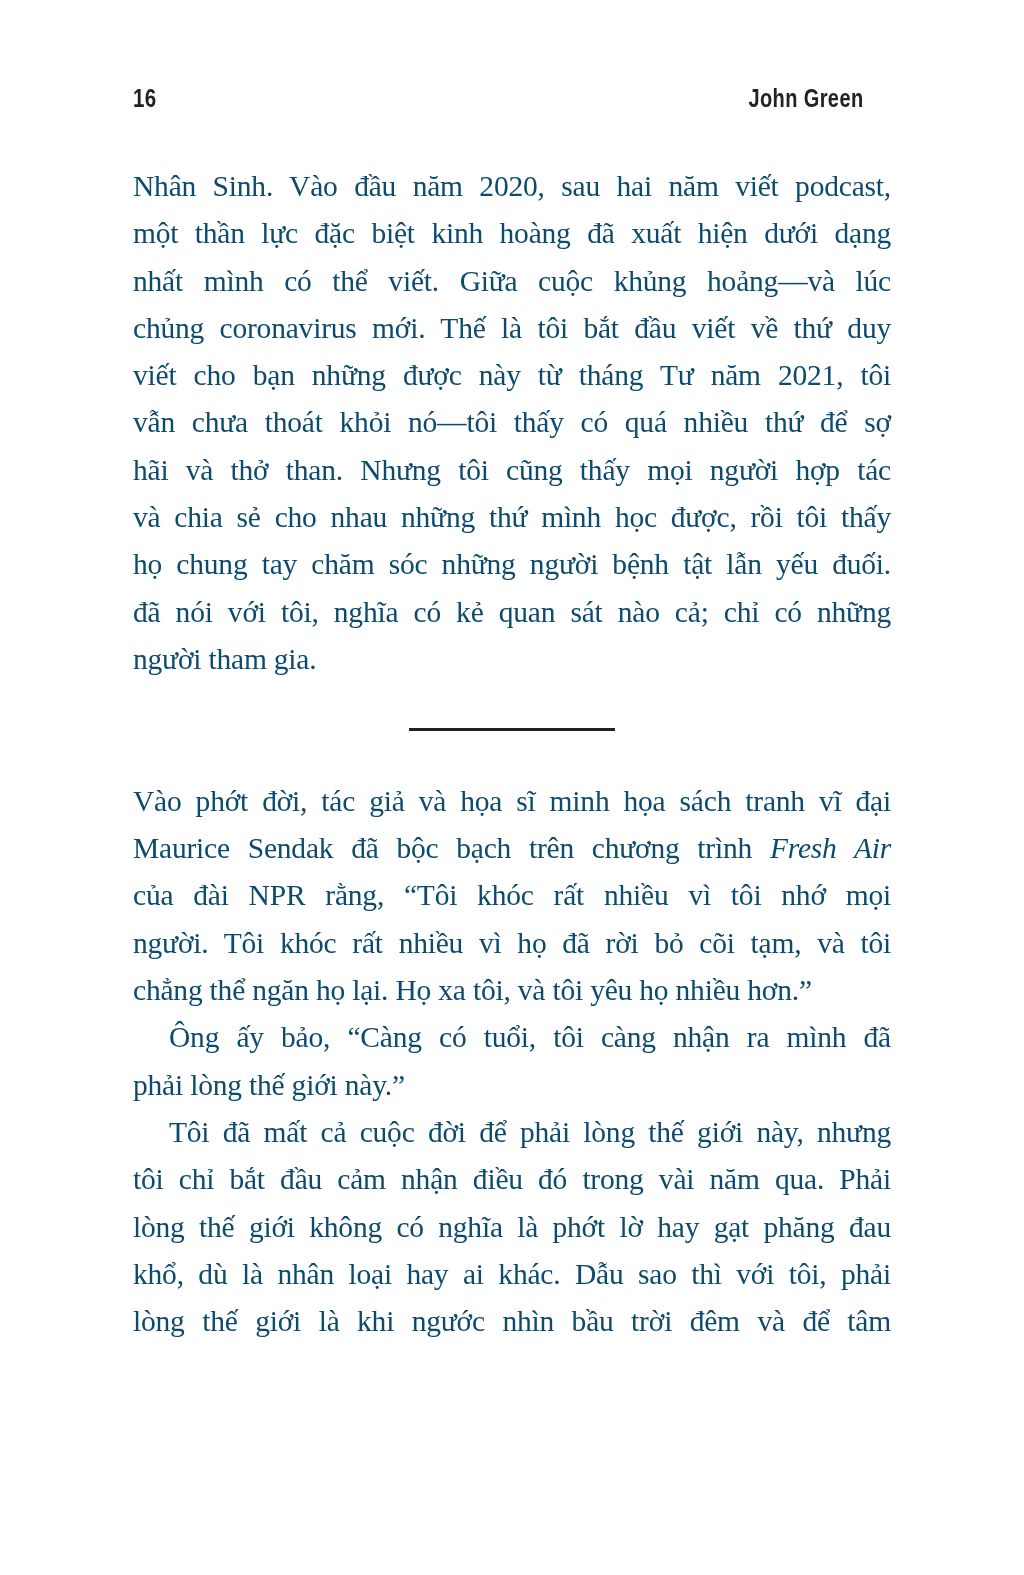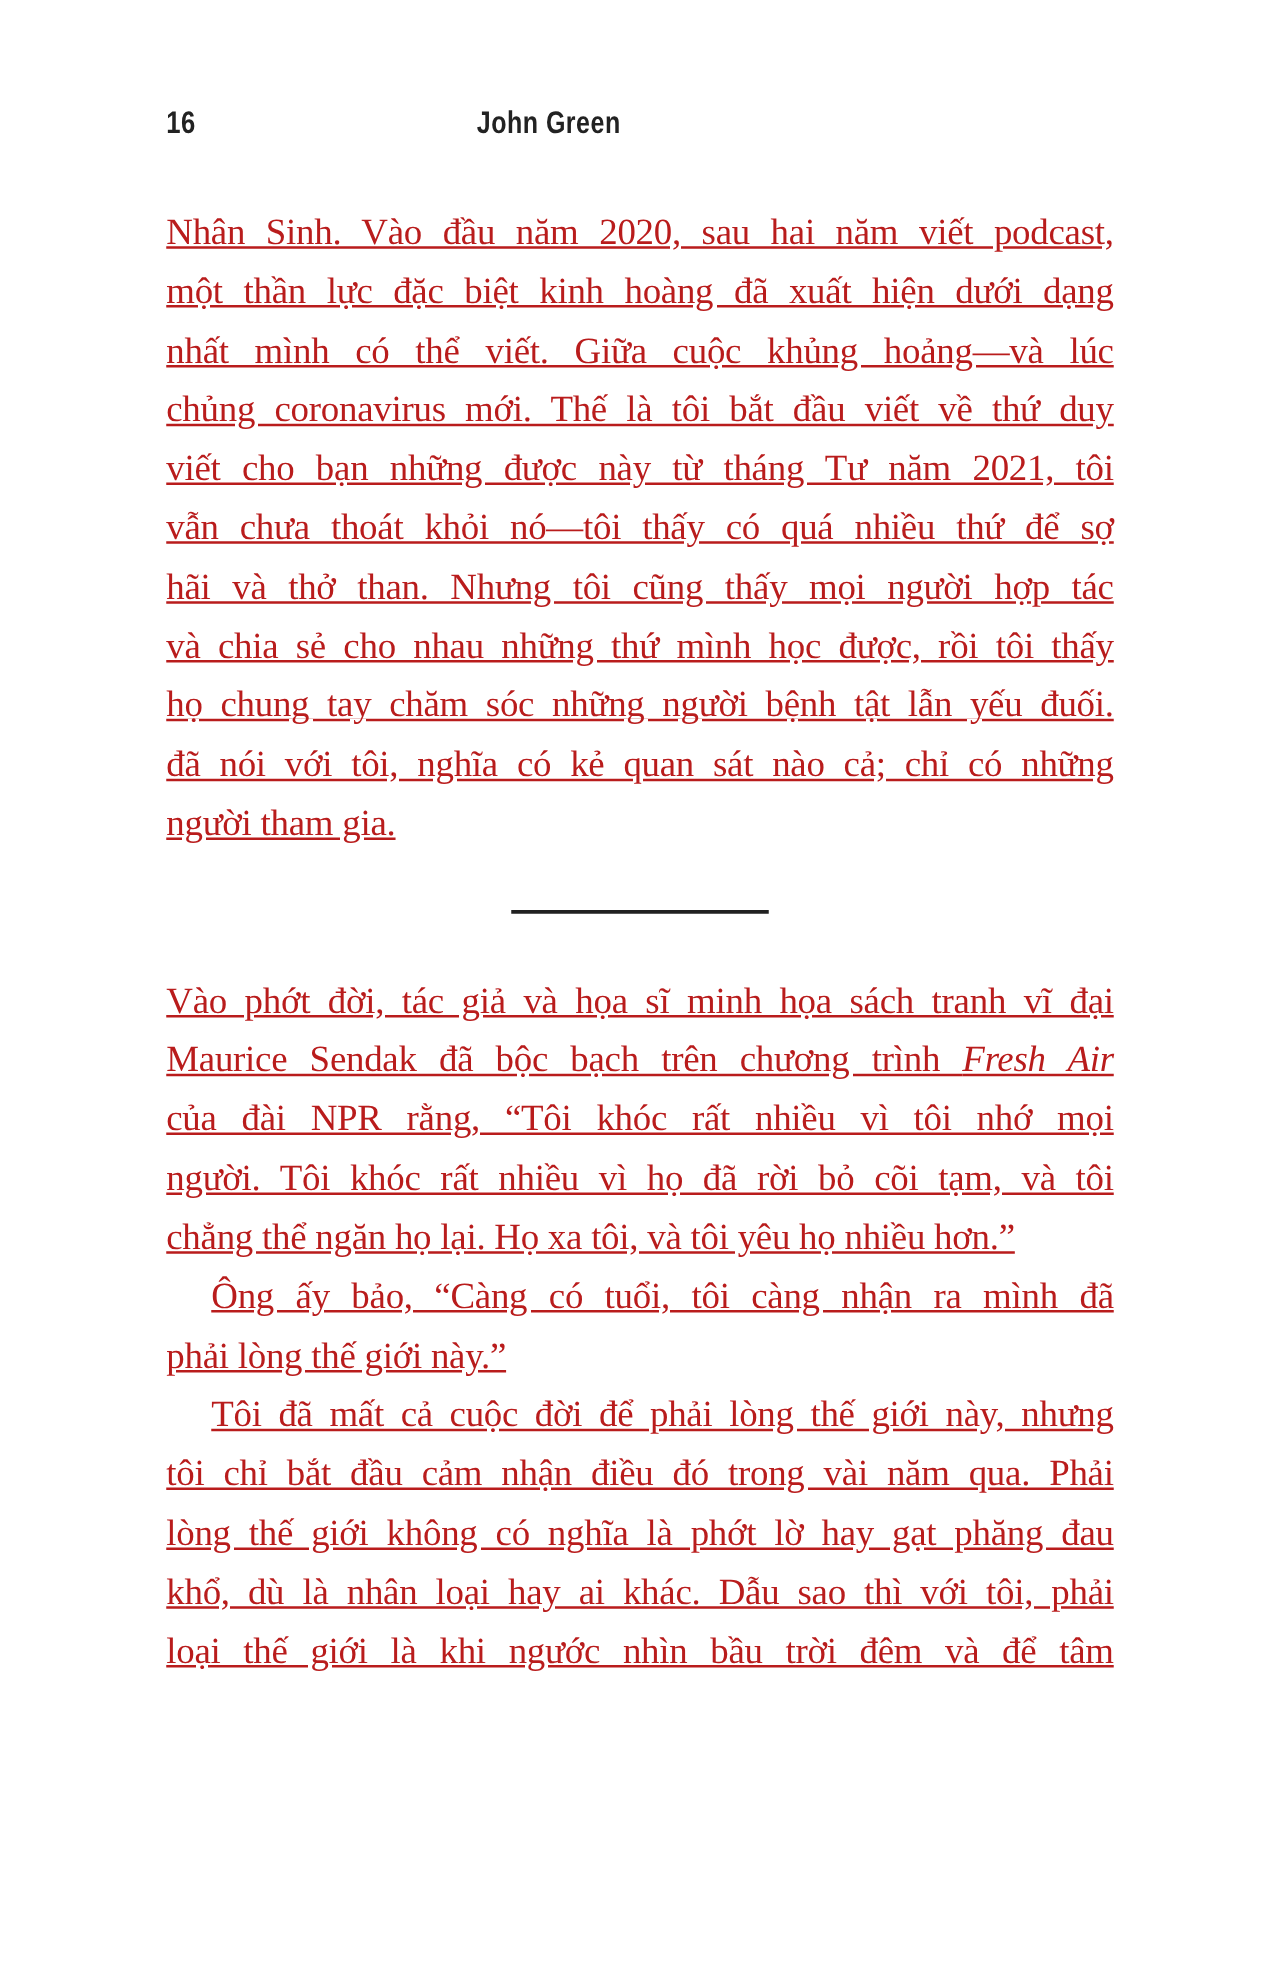--- a/index.html
+++ b/index.html
@@ -36,43 +36,42 @@
     letter-spacing: 0.5px;
     color: #222222;
     transform: scaleX(0.82);
     transform-origin: left center;
   }
   .running-header {
     position: absolute;
     left: 0;
     top: 0;
     width: 878px;
-    text-align: center;
+    text-align: right;
   }
   .running-header span {
     display: inline-block;
     font-family: "Liberation Sans", "DejaVu Sans", sans-serif;
     font-weight: 600;
     font-size: 25px;
     letter-spacing: 0.5px;
     color: #222222;
     transform: scaleX(0.80);
     transform-origin: center center;
   }
   
   .text-column {
     position: absolute;
     left: 133px;
     top: 163px;
     width: 758px;
     font-size: 29.5px;
     line-height: 47.3px;
     letter-spacing: -0.2px;
-    color: #b91c1c;
-    text-decoration: underline;
+    color: #0c4a6e;
   }
   .paragraph { width: 758px; }
   .line {
     text-align: justify;
     text-align-last: justify;
     white-space: normal;
   }
   .line.last {
     text-align-last: left;
   }
@@ -134,17 +133,17 @@
       </div>
       <div class="paragraph">
         <div class="line indent">Ông ấy bảo, “Càng có tuổi, tôi càng nhận ra mình đã</div>
         <div class="line last">phải lòng thế giới này.”</div>
       </div>
       <div class="paragraph">
         <div class="line indent">Tôi đã mất cả cuộc đời để phải lòng thế giới này, nhưng</div>
         <div class="line">tôi chỉ bắt đầu cảm nhận điều đó trong vài năm qua. Phải</div>
         <div class="line">lòng thế giới không có nghĩa là phớt lờ hay gạt phăng đau</div>
         <div class="line">khổ, dù là nhân loại hay ai khác. Dẫu sao thì với tôi, phải</div>
-        <div class="line">loại thế giới là khi ngước nhìn bầu trời đêm và để tâm</div>
+        <div class="line">lòng thế giới là khi ngước nhìn bầu trời đêm và để tâm</div>
       </div>
     </div>
 
 </div>
 
 </body></html>

